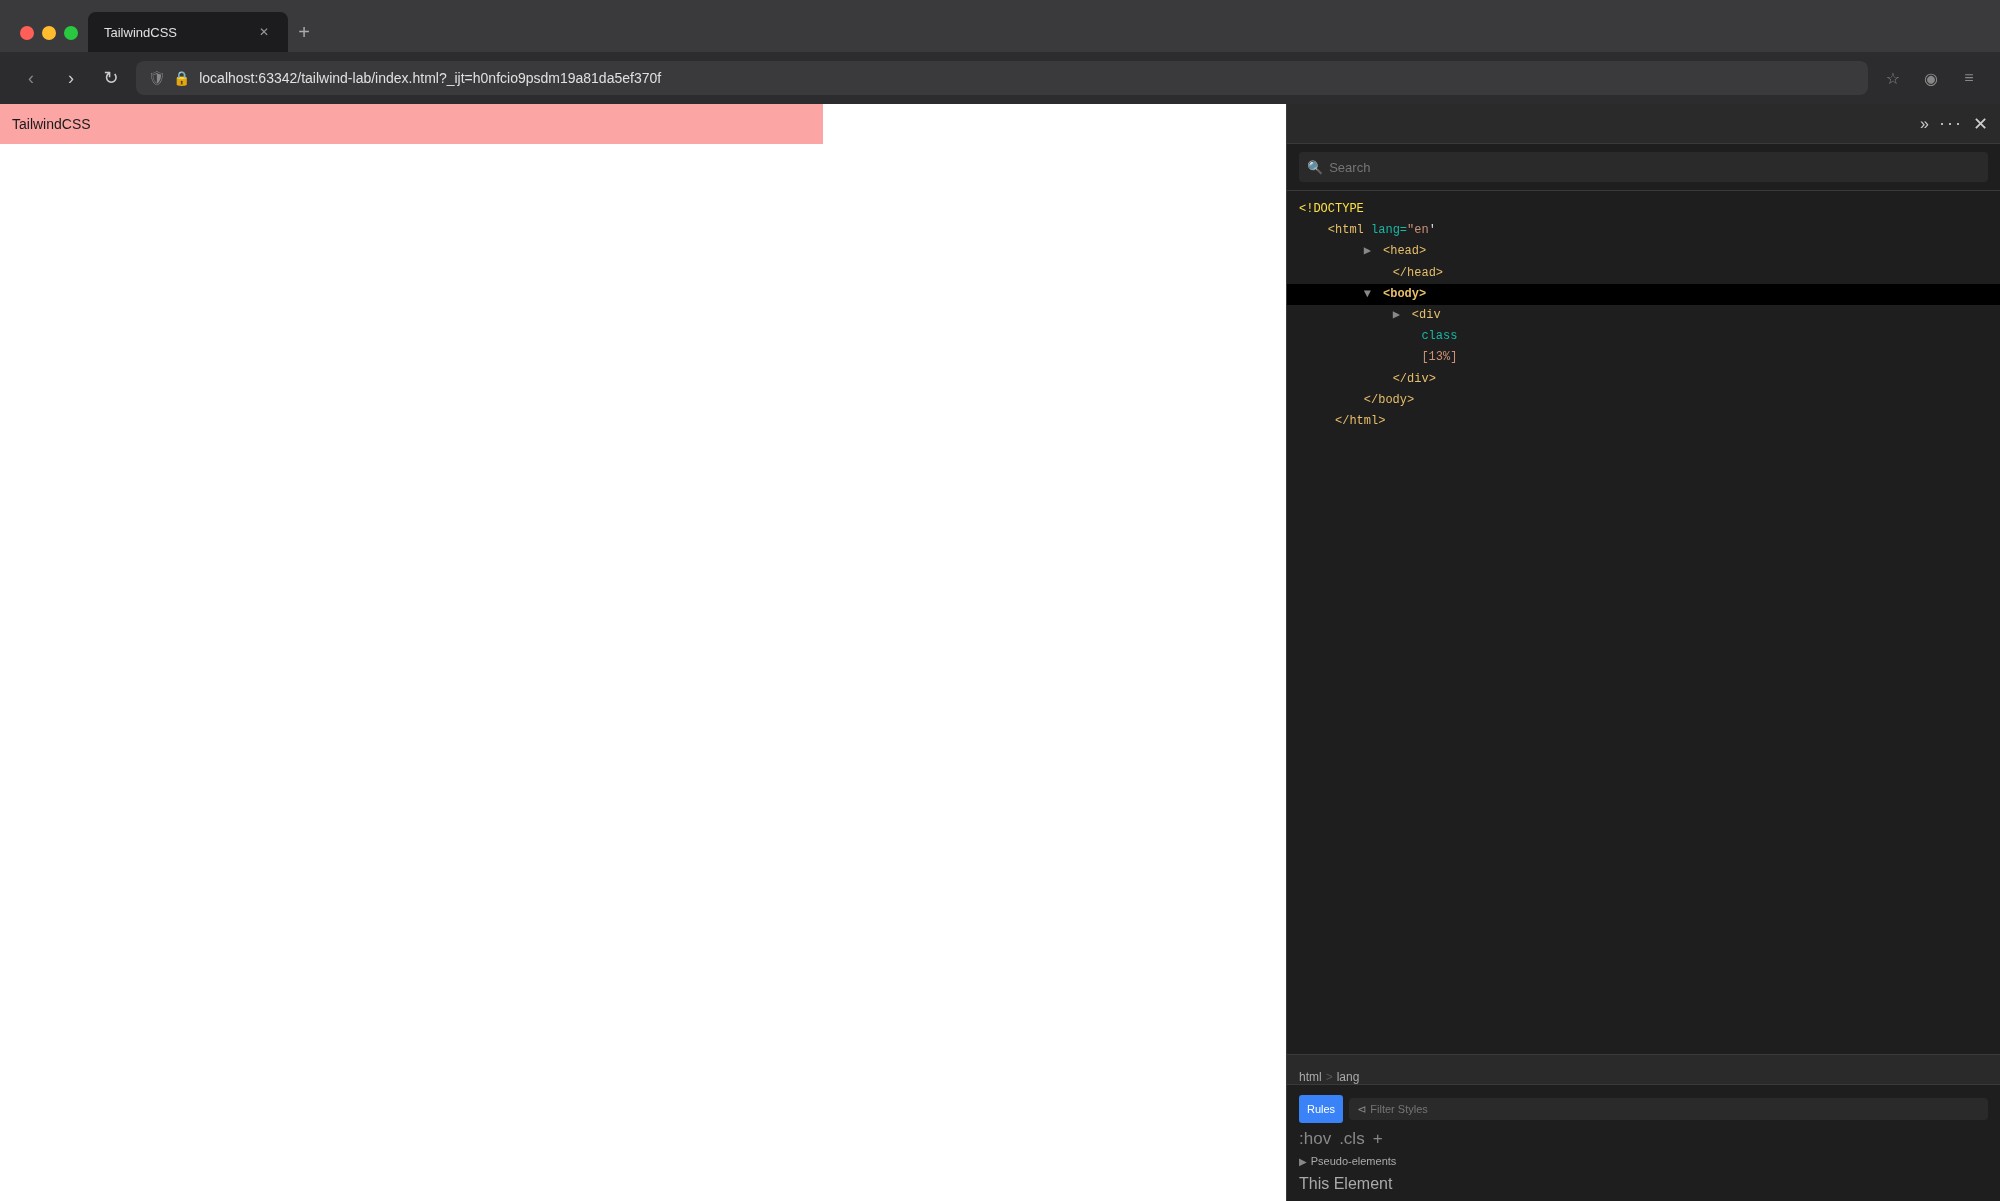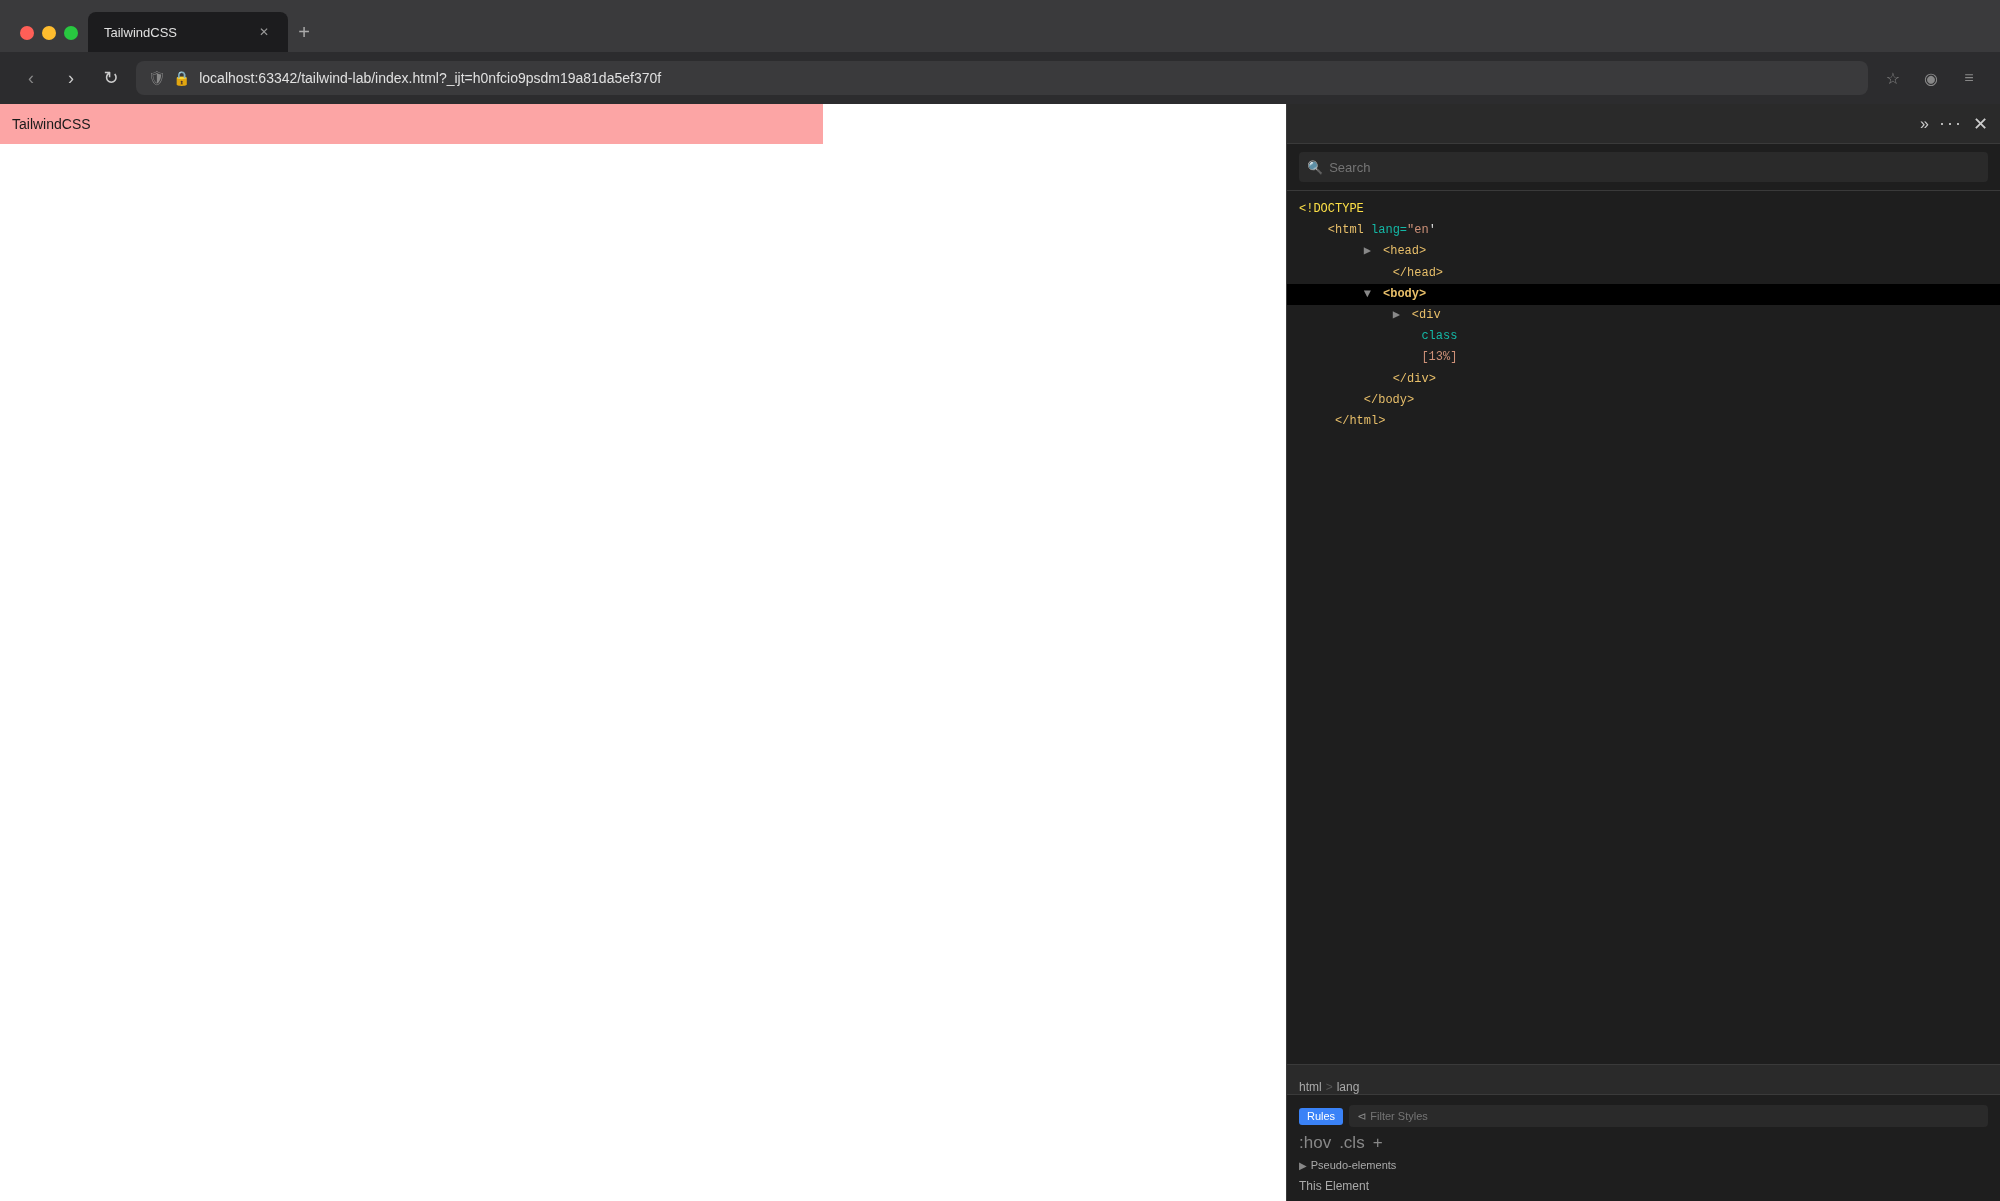--- a/index.html
+++ b/index.html
@@ -335,21 +335,21 @@
     }
 
     .styles-tab-btn {
       background: #3a82f7;
       border: none;
       border-radius: 3px;
       color: #fff;
       font-size: 11px;
       padding: 2px 8px;
       cursor: pointer;
-      height: 17px;
+      height: 28px;
     }
 
     .filter-styles-wrap {
       display: flex;
       align-items: center;
       gap: 4px;
       background: #2a2a2a;
       border-radius: 4px;
       padding: 2px 8px;
       flex: 1;
@@ -392,21 +392,21 @@
       color: #aaa;
     }
 
     .pseudo-arrow {
       color: #888;
       font-size: 10px;
     }
 
     .this-element {
       padding: 4px 12px 2px;
-      font-size: 12px;
+      font-size: 16px;
       color: #aaa;
     }
   </style>
 </head>
 <body>
 
 <div class="browser-chrome">
 
   <div class="tab-bar">
     <div class="window-controls">

